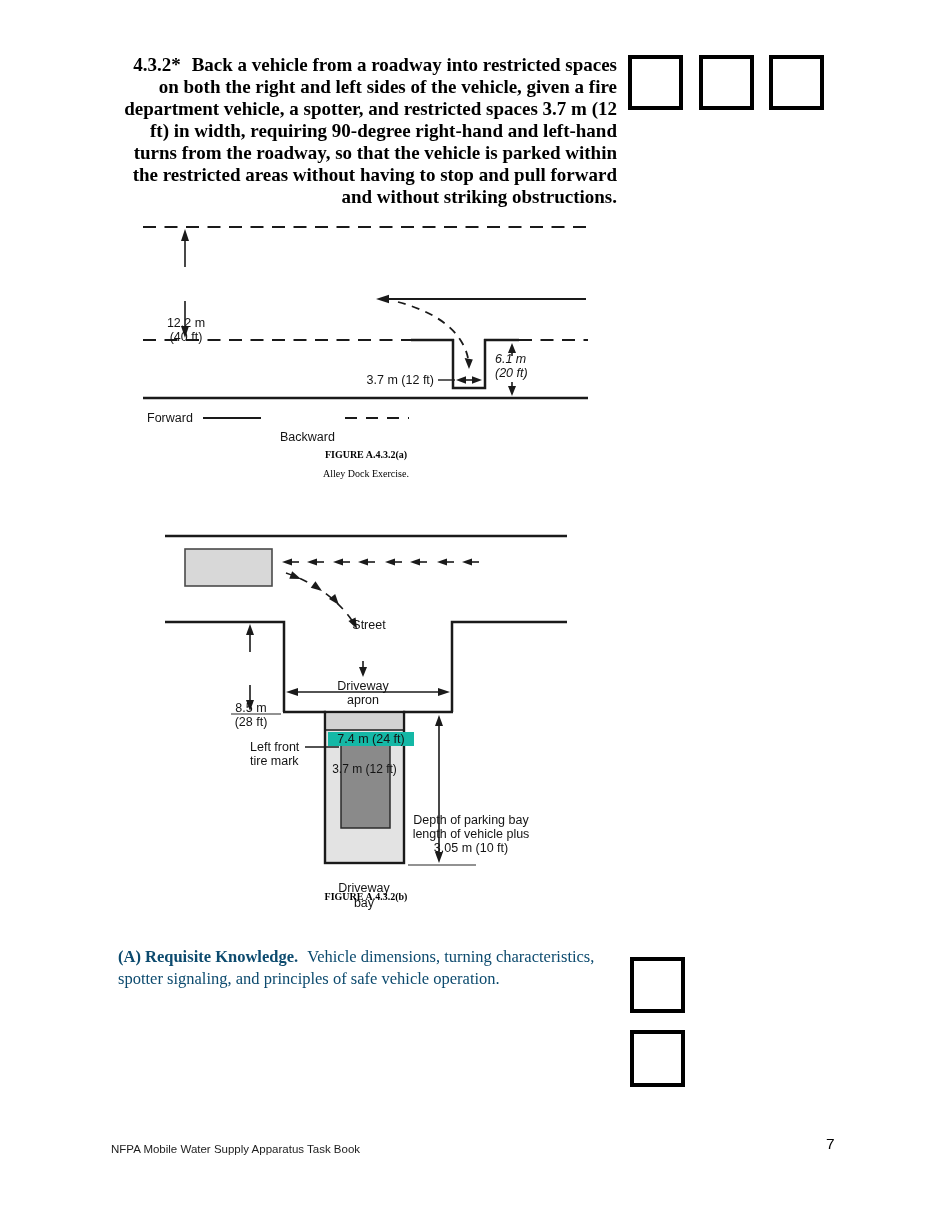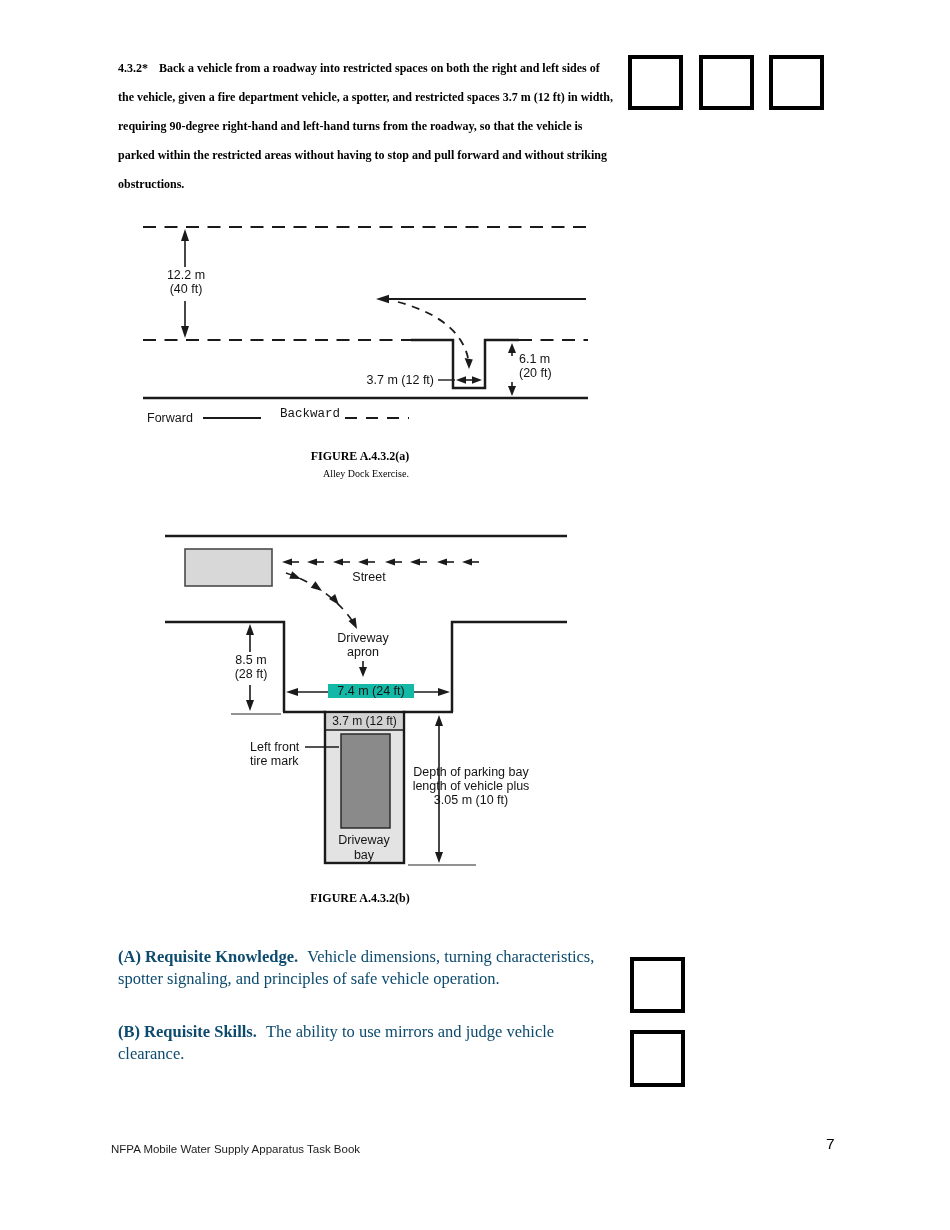--- a/index.html
+++ b/index.html
@@ -3,36 +3,36 @@
 <meta charset="utf-8">
 <style>
   html,body { margin:0; padding:0; background:#ffffff; }
   .page {
     position:relative; width:950px; height:1230px; background:#ffffff;
     font-family:"Liberation Serif", serif; color:#000; overflow:hidden;
   }
   .abs { position:absolute; }
   .task-par {
     left:118px; top:54px; width:499px;
-    font-size:12px; font-weight:bold; line-height:29px; letter-spacing:0px;
+    font-size:19px; font-weight:bold; line-height:22px; letter-spacing:0px;text-align:right;
   }
   .task-num { margin-right:11px; }
   .checkbox {
     position:absolute; width:55px; height:55px; box-sizing:border-box;
     border:4px solid #000; background:#fff;
   }
   .dlabel {
     position:absolute; font-family:"Liberation Sans", sans-serif;
     font-size:12.5px; line-height:14px; color:#141414; white-space:nowrap;
   }
-  .center { text-align:center; }
+  .center { text-align:center;margin-top:48px; }
   .right  { text-align:right; }
   .cap-title {
-    position:absolute; left:160px; width:400px; text-align:center;
-    font-size:12px; font-weight:bold; color:#000;
+    position:absolute; left:166px; width:400px; text-align:center;
+    font-size:10px; font-weight:bold; color:#000;
   }
   .cap-sub {
     position:absolute; left:166px; width:400px; text-align:center;
     font-size:10px; color:#000;
   }
   .req-par {
     position:absolute; left:118px; width:506px;
     font-size:16.5px; line-height:22.3px; color:#0c4a6e;
   }
   .req-label { font-weight:bold; margin-right:9px; }
@@ -96,26 +96,26 @@
 
     <line x1="203" y1="418" x2="261" y2="418" stroke="#1a1a1a" stroke-width="2.2"></line>
     <line x1="345" y1="418" x2="409" y2="418" stroke="#1a1a1a" stroke-width="2.2" stroke-dasharray="12 9"></line>
   </svg>
 
   <div class="dlabel center" style="left:152px; top:268px; width:68px;">
     <div>12.2 m</div>
     <div>(40 ft)</div>
   </div>
   <div class="dlabel right" style="left:348px; top:373px; width:86px;">3.7 m (12 ft)</div>
-  <div class="dlabel" style="left:519px; top:352px; width:50px;">
+  <div class="dlabel" style="left:495px; top:352px; width:50px;font-style:italic;">
     <div>6.1 m</div>
     <div>(20 ft)</div>
   </div>
   <div class="dlabel" style="left:147px; top:411px;text-align:center;">Forward</div>
-  <div class="dlabel" style="left:280px; top:407px;font-family:Liberation Mono, monospace;">Backward</div>
+  <div class="dlabel" style="left:280px; top:430px;">Backward</div>
 
   <div class="cap-title" style="top:449px;">FIGURE A.4.3.2(a)</div>
   <div class="cap-sub" style="top:468px;">Alley Dock Exercise.</div>
 
   <svg style="left:140px; top:525px;" width="460" height="355" viewBox="140 525 460 355">
 
     <line x1="165" y1="536" x2="567" y2="536" stroke="#1a1a1a" stroke-width="2.5"></line>
 
     <rect x="185" y="549" width="87" height="37" fill="#d8d8d8" stroke="#4a4a4a" stroke-width="1.6"></rect>
 
@@ -203,21 +203,18 @@
     <div>bay</div>
   </div>
 
   <div class="cap-title" style="top:891px;">FIGURE A.4.3.2(b)</div>
 
   <div class="req-par" style="top:946px;">
     <span class="req-label">(A) Requisite Knowledge.</span><span>Vehicle dimensions, turning characteristics, spotter signaling, and principles of safe vehicle operation.</span>
   </div>
   <div class="checkbox" style="left:630px; top:957px; height:56px;"></div>
 
-  <div class="req-par" style="top:1021px;">
-    <span class="req-label">(B) Requisite Skills.</span><span>The ability to use mirrors and judge vehicle clearance.</span>
-  </div>
   <div class="checkbox" style="left:630px; top:1030px; height:57px;"></div>
 
   <div class="footer-text">NFPA Mobile Water Supply Apparatus Task Book</div>
   <div class="page-num">7</div>
 
 </div>
 
 </body></html>

